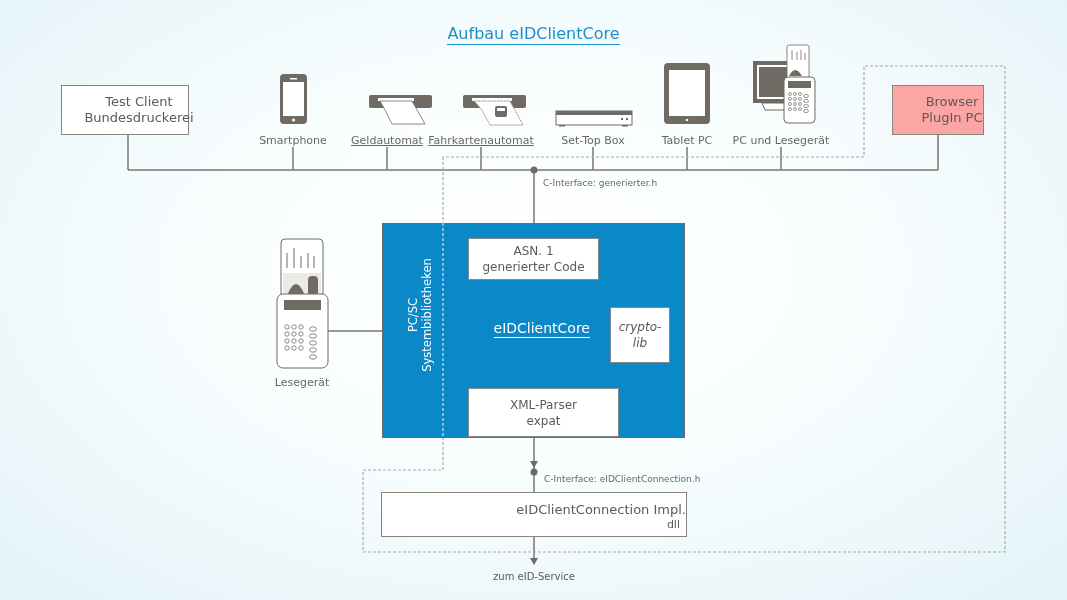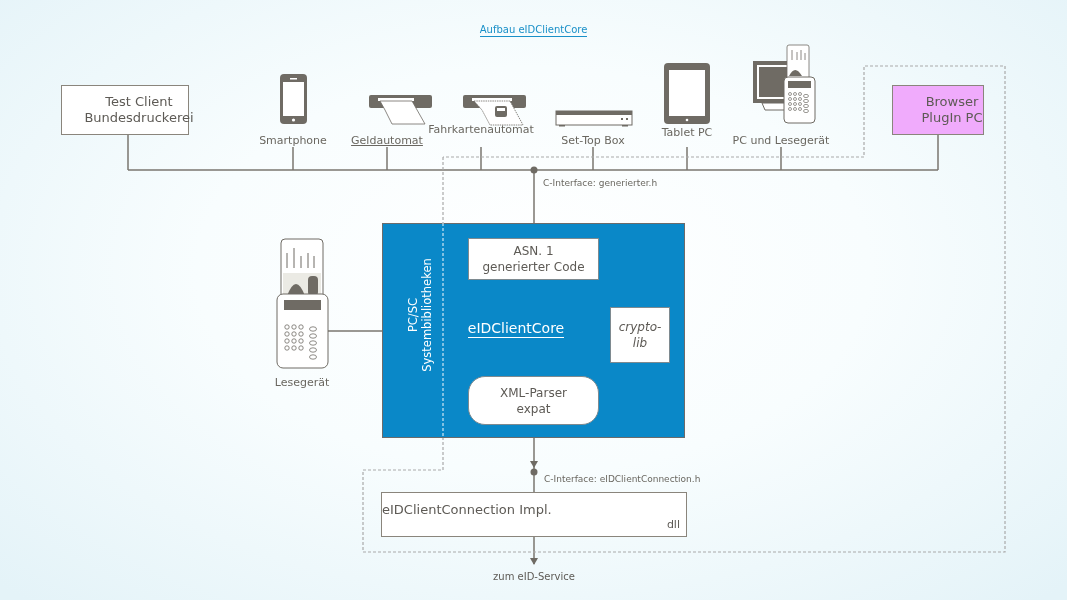--- a/index.html
+++ b/index.html
@@ -5,29 +5,29 @@
   html, body { margin: 0; padding: 0; }
   body {
     width: 1067px; height: 600px; overflow: hidden; position: relative;
     font-family: "DejaVu Sans", sans-serif;
     background: radial-gradient(ellipse 70% 75% at 50% 45%, #ffffff 0%, #f8fdfe 45%, #e4f3f8 100%);
   }
   .abs { position: absolute; }
   #wires { position: absolute; left: 0; top: 0; width: 1067px; height: 600px; }
   .title {
     left: 0; width: 1067px; top: 24px; text-align: center;
-    font-size: 10px; color: #1a90c8;
+    font-size: 16px; color: #1a90c8;
   }
   .title span { border-bottom: 1.5px solid #1a90c8; padding-bottom: 1px; }
   .gbox {
     background: #ffffff; border: 1.5px solid #8a857c; color: #5d5a55;
     font-size: 13px; line-height: 16px; text-align: center;
     display: flex; align-items: center; justify-content: center; box-sizing: border-box; padding-left: 28px;
   }
-  .gbox.grey { background: #f0abfc; }
+  .gbox.grey { background: #fca5a5; }
   .dev-label { font-size: 11px; color: #6a6760; text-align: center; width: 110px; }
   .bluebox {
     left: 382px; top: 223px; width: 303px; height: 215px;
     background: #0a88c8; border: 1.5px solid #6b6b6b; box-sizing: border-box;
   }
   .wbox {
     background: #ffffff; border: 1px solid #7e8a90; color: #5d5a55;
     font-size: 12px; line-height: 16px; text-align: center; box-sizing: border-box;
     display: flex; align-items: center; justify-content: center;
   }
@@ -201,23 +201,23 @@
 
 <div class="abs gbox grey" style="left:892px; top:85px; width:92px; height:50px;">
   <div>
       <div>Browser</div>
       <div>PlugIn PC</div>
     </div>
 </div>
 
 <div class="abs dev-label" style="left:238px; top:134px;">Smartphone</div>
 <div class="abs dev-label" style="left:332px; top:134px;text-decoration:underline;">Geldautomat</div>
-<div class="abs dev-label" style="left:426px; top:123px;">Fahrkartenautomat</div>
+<div class="abs dev-label" style="left:426px; top:134px;text-decoration:underline;">Fahrkartenautomat</div>
 <div class="abs dev-label" style="left:538px; top:134px;">Set-Top Box</div>
-<div class="abs dev-label" style="left:632px; top:126px;">Tablet PC</div>
+<div class="abs dev-label" style="left:632px; top:134px;">Tablet PC</div>
 <div class="abs dev-label" style="left:726px; top:134px;">PC und Lesegerät</div>
 <div class="abs dev-label" style="left:247px; top:376px;">Lesegerät</div>
 
 <div class="abs iface" style="left:543px; top:178px;">C-Interface: generierter.h</div>
 <div class="abs iface" style="left:544px; top:474px;">C-Interface: eIDClientConnection.h</div>
 
 <div class="abs bluebox"></div>
 
 <svg class="abs" style="left:440px; top:223px; width:6px; height:215px;">
   <line x1="3" y1="0" x2="3" y2="215" stroke="#cfe6f3" stroke-width="1.2" stroke-dasharray="3,2"></line>
@@ -230,36 +230,36 @@
   </div>
 </div>
 
 <div class="abs wbox" style="left:468px; top:238px; width:131px; height:42px;">
   <div>
       <div>ASN. 1</div>
       <div>generierter Code</div>
     </div>
 </div>
 
-<div class="abs" style="left:452px; top:318px; width:128px; text-align:center;">
+<div class="abs" style="left:462px; top:318px; width:128px; text-align:right;">
   <span class="core-label">eIDClientCore</span>
 </div>
 
 <div class="abs wbox" style="left:610px; top:307px; width:60px; height:56px;font-style:italic;">
   <div>
       <div>crypto-</div>
       <div>lib</div>
     </div>
 </div>
 
-<div class="abs wbox" style="left:468px; top:376px; width:131px; height:49px;border-radius:17px;">
+<div class="abs wbox" style="left:468px; top:388px; width:151px; height:49px;">
   <div>
       <div>XML-Parser</div>
       <div>expat</div>
     </div>
 </div>
 
 <div class="abs gbox" style="left:381px; top:492px; width:306px; height:45px; display:block;">
-  <div style="position:absolute; left:0; right:0; top:9px; text-align:left;">eIDClientConnection Impl.</div>
+  <div style="position:absolute; left:0; right:0; top:9px; text-align:right;">eIDClientConnection Impl.</div>
   <div class="dll" style="position:absolute; right:6px; bottom:3px;">dll</div>
 </div>
 
 <div class="abs svc" style="left:434px; top:571px; width:200px; text-align:center;">zum eID-Service</div>
 
 </body></html>

